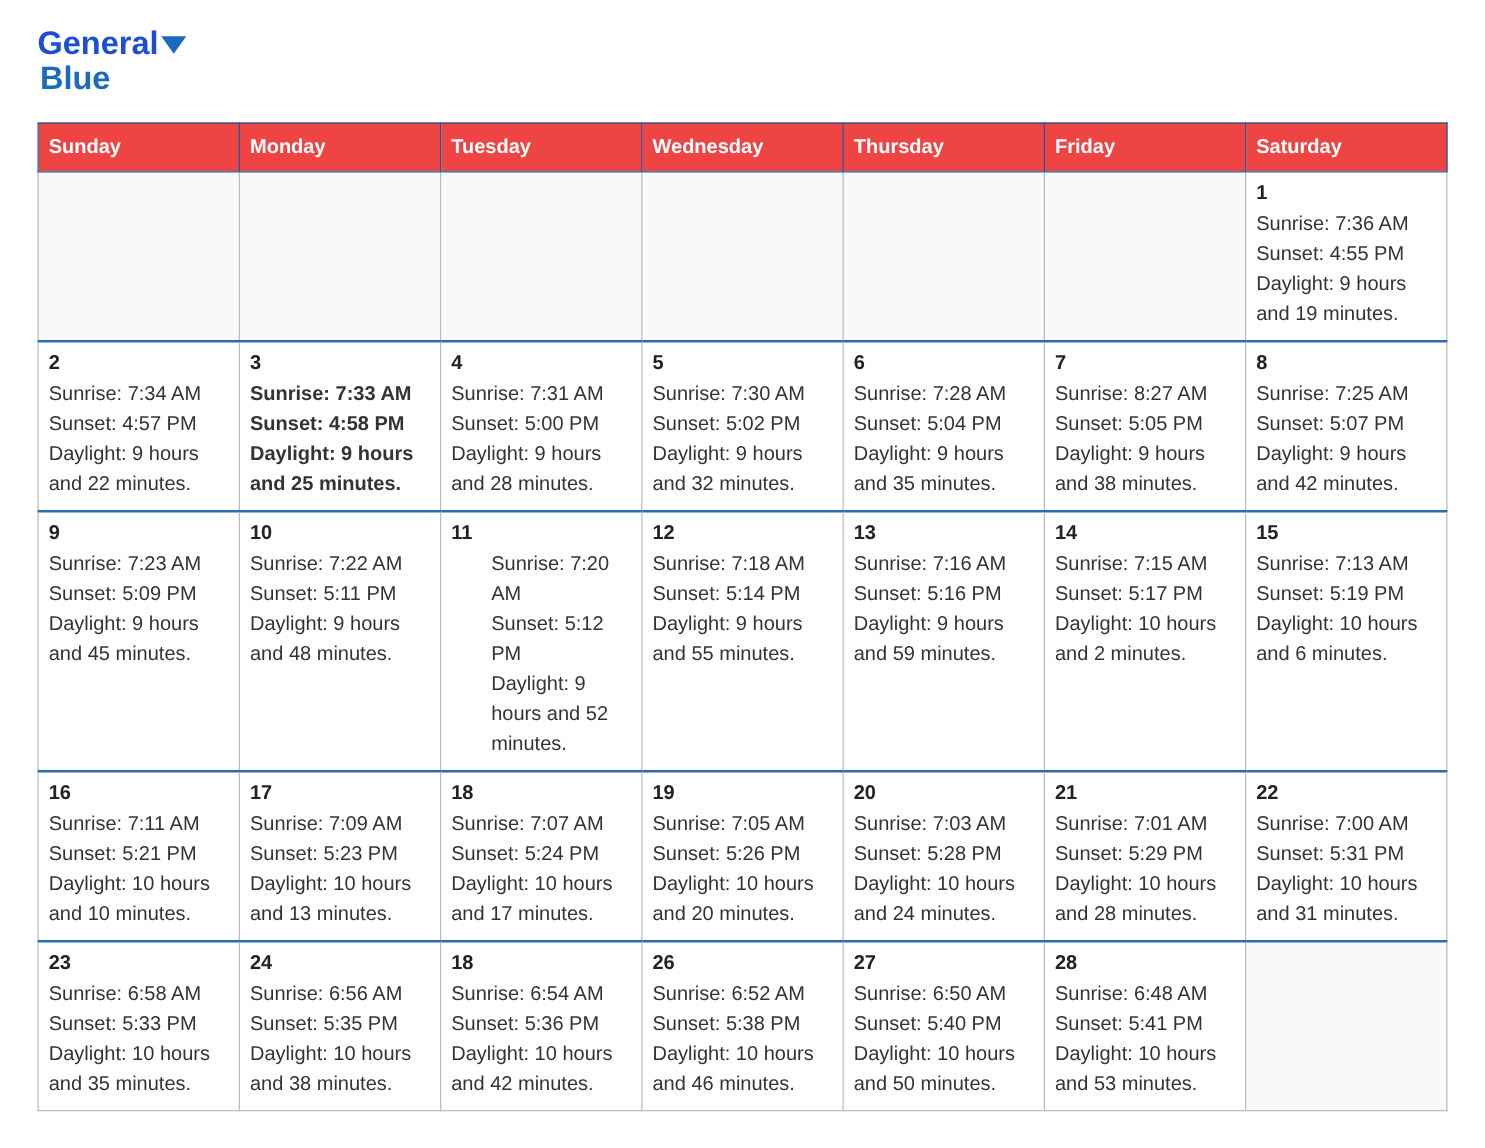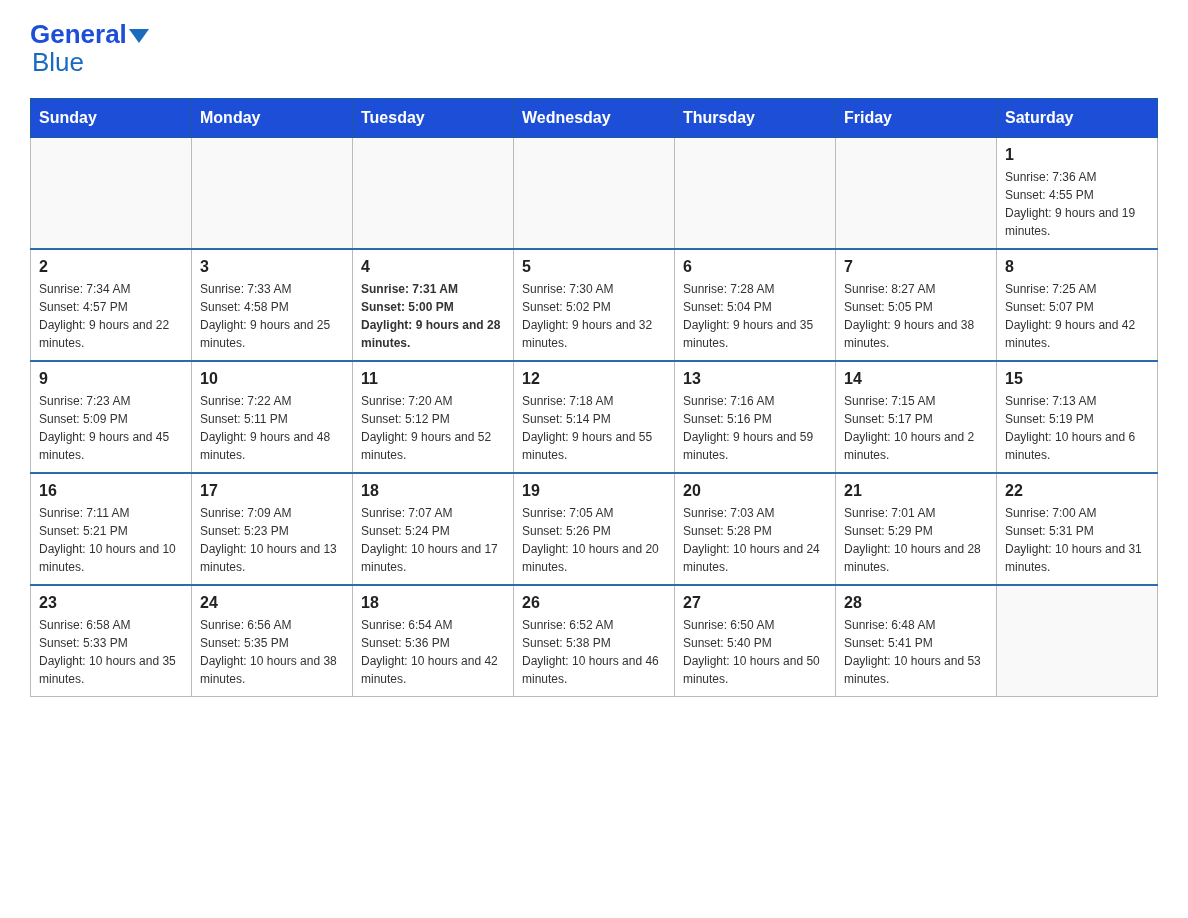--- a/index.html
+++ b/index.html
@@ -48,21 +48,21 @@
       font-size: 22px;
       color: #444;
       margin-top: 4px;
     }
     .calendar {
       width: 100%;
       border-collapse: collapse;
       border: 1px solid #999;
     }
     .calendar thead tr th {
-      background-color: #1d4ed8;
+      background-color: #ef4444;
       color: #fff;
       font-size: 16px;
       font-weight: bold;
       padding: 10px 8px;
       text-align: left;
       border: 1px solid #1a5a9e;
     }
     .calendar tbody tr td {
       vertical-align: top;
       padding: 8px;
@@ -78,40 +78,40 @@
       background: #f9f9f9;
     }
     .day-number {
       font-size: 16px;
       font-weight: bold;
       color: #222;
       margin-bottom: 4px;
       display: block;
     }
     .day-info {
-      font-size: 12px;
+      font-size: 16px;
       color: #333;
       line-height: 1.5;
     }
     .row-separator td {
       border-top: 2px solid #2b6cb0 !important;
     }
   </style>
 </head>
 <body>
 
 <div class="header">
   <div class="logo">
     <div style="display:flex; align-items:center;">
       <span class="logo-text">
         <span style="color:#1d4ed8;">General</span><span class="logo-triangle"></span>
       </span>
     </div>
     <div style="display:flex; align-items:center; margin-top:-2px;">
-      <span style="font-size:26px; font-weight:normal; color:#1a6bbf; margin-left:2px;">Blue</span>
+      <span style="font-size:26px; font-weight:bold; color:#1a6bbf; margin-left:2px;">Blue</span>
     </div>
   </div>
   <div class="title-block">
     <div class="calendar-title"></div>
     <div class="calendar-subtitle"></div>
   </div>
 </div>
 
 <table class="calendar">
   <thead>
@@ -142,27 +142,27 @@
       </tr>
       <tr class="row-separator">
         <td>
           <span class="day-number">2</span>
           <div class="day-info" style="white-space: pre-line;">Sunrise: 7:34 AM
 Sunset: 4:57 PM
 Daylight: 9 hours and 22 minutes.</div>
         </td>
         <td>
           <span class="day-number">3</span>
-          <div class="day-info" style="white-space: pre-line;">Sunrise: 7:33 AM
+          <div class="day-info" style="white-space: pre-line; font-weight: bold;">Sunrise: 7:33 AM
 Sunset: 4:58 PM
 Daylight: 9 hours and 25 minutes.</div>
         </td>
         <td>
           <span class="day-number">4</span>
-          <div class="day-info" style="white-space: pre-line; font-weight: bold;">Sunrise: 7:31 AM
+          <div class="day-info" style="white-space: pre-line;">Sunrise: 7:31 AM
 Sunset: 5:00 PM
 Daylight: 9 hours and 28 minutes.</div>
         </td>
         <td>
           <span class="day-number">5</span>
           <div class="day-info" style="white-space: pre-line;">Sunrise: 7:30 AM
 Sunset: 5:02 PM
 Daylight: 9 hours and 32 minutes.</div>
         </td>
         <td>
@@ -192,21 +192,21 @@
 Daylight: 9 hours and 45 minutes.</div>
         </td>
         <td>
           <span class="day-number">10</span>
           <div class="day-info" style="white-space: pre-line;">Sunrise: 7:22 AM
 Sunset: 5:11 PM
 Daylight: 9 hours and 48 minutes.</div>
         </td>
         <td>
           <span class="day-number">11</span>
-          <div class="day-info" style="white-space: pre-line;">Sunrise: 7:20 AM
+          <div class="day-info" style="white-space: pre-line; margin-left: 32px;">Sunrise: 7:20 AM
 Sunset: 5:12 PM
 Daylight: 9 hours and 52 minutes.</div>
         </td>
         <td>
           <span class="day-number">12</span>
           <div class="day-info" style="white-space: pre-line;">Sunrise: 7:18 AM
 Sunset: 5:14 PM
 Daylight: 9 hours and 55 minutes.</div>
         </td>
         <td>

